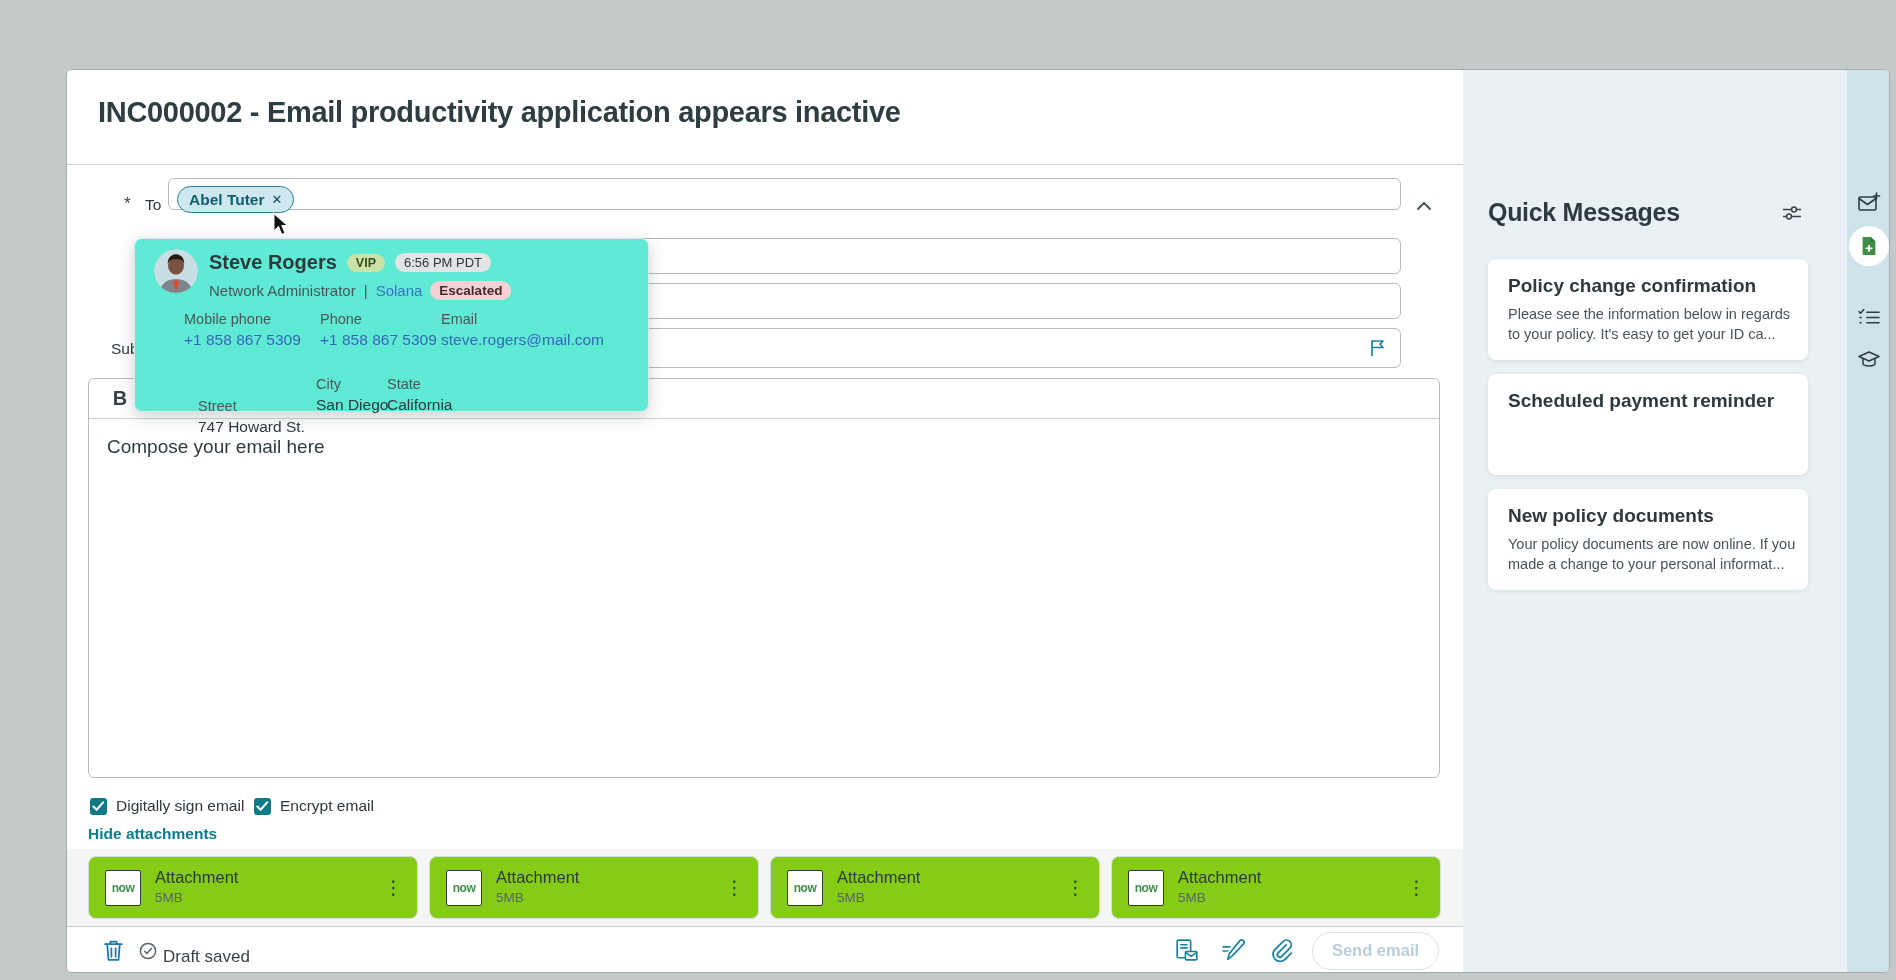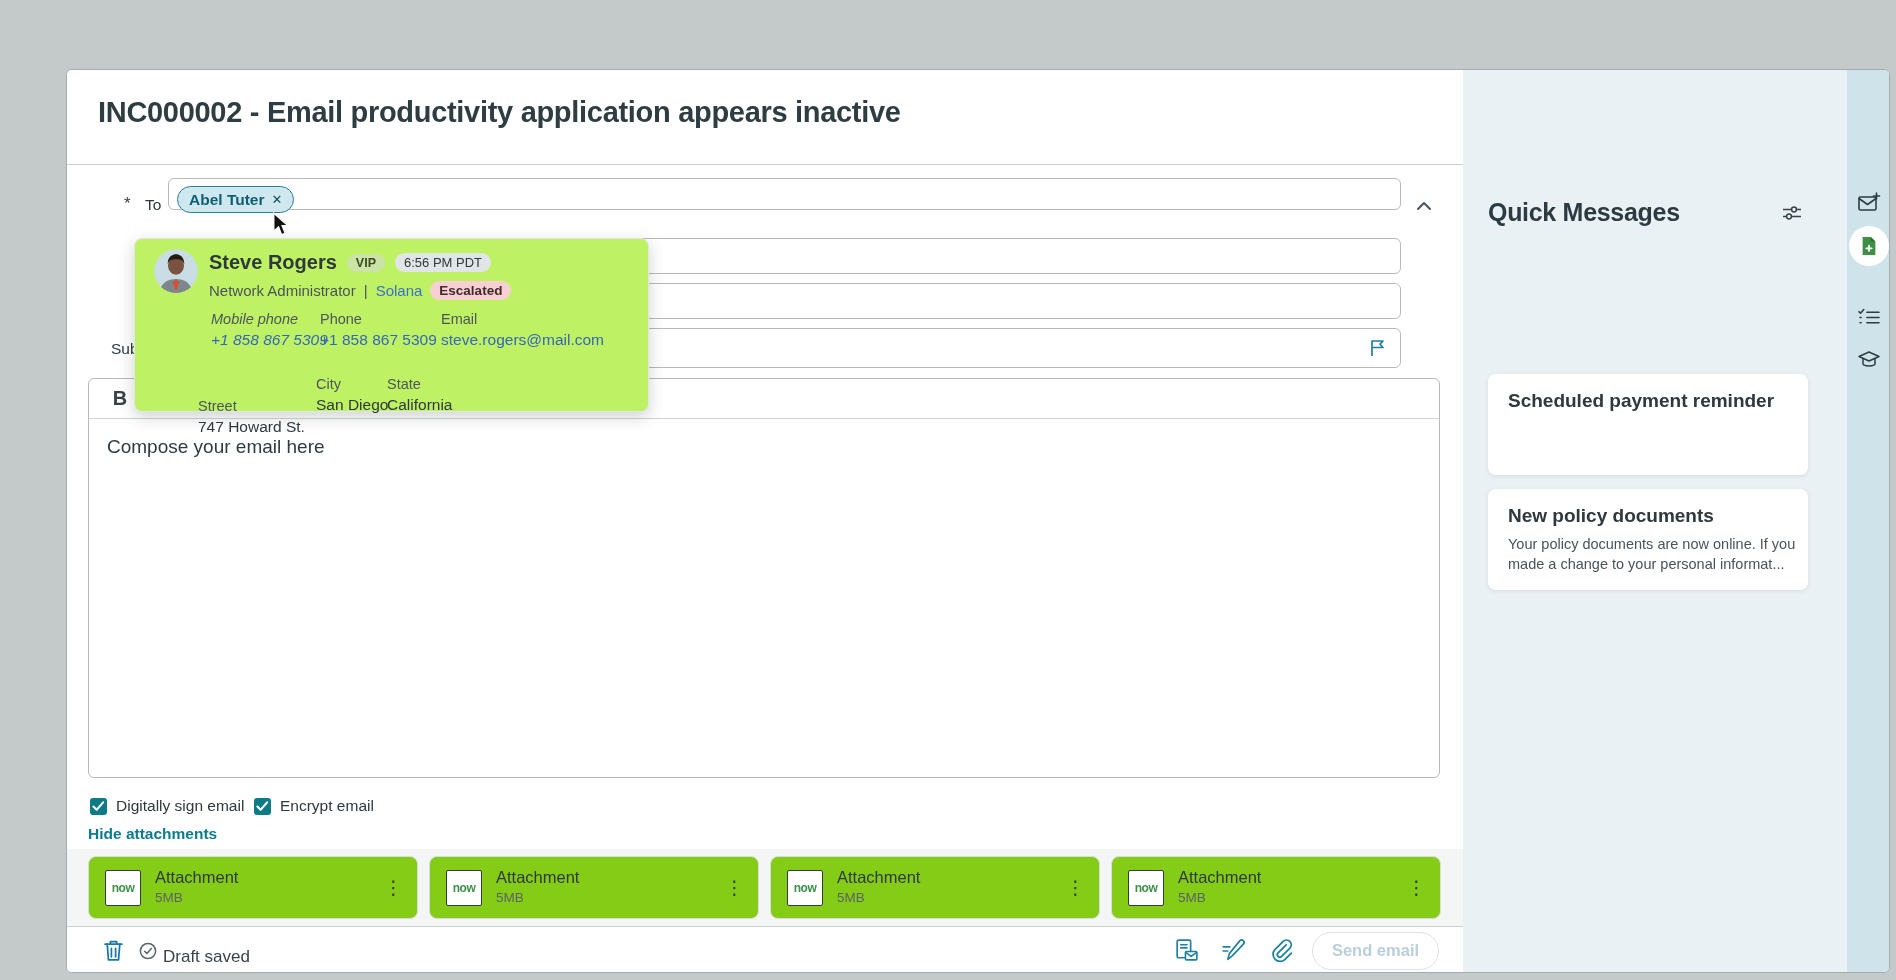--- a/index.html
+++ b/index.html
@@ -37,21 +37,21 @@
 
   .compose-box { position:absolute; left:21px; top:308px; width:1352px; height:400px;
     border:1px solid #b6bbbe; border-radius:6px; background:#fff; }
   .compose-toolbar { position:absolute; left:0; top:0; width:100%; height:40px; border-bottom:1px solid #cfd3d4; }
   .bold-btn { position:absolute; left:18px; top:6px; width:26px; height:27px; font-size:20px; font-weight:700;
     color:#3a4146; text-align:center; line-height:27px; cursor:pointer; }
   .compose-body { position:absolute; left:0; top:41px; width:100%; height:358px; }
   .compose-placeholder { position:absolute; left:18px; top:16px; font-size:19px; color:#2f3b41; }
 
   
-  .contact-card { position:absolute; left:67px; top:168px; width:515px; height:174px; background:#bef264;
+  .contact-card { position:absolute; left:67px; top:168px; width:515px; height:174px; background:#5eead4;
     border:1px solid #e3e6e7; border-radius:8px; box-shadow:0 5px 16px rgba(40,50,55,.22); z-index:10; }
   .avatar { position:absolute; left:19px; top:10px; width:44px; height:44px; border-radius:50%; overflow:hidden; }
   .cc-name-row { position:absolute; left:74px; top:12px; display:flex; align-items:center; gap:10px; }
   .cc-name { font-size:20px; font-weight:600; color:#2e383d; }
   .badge { display:inline-block; border-radius:10px; padding:2px 9px; font-size:13px; }
   .badge-vip { background:#cbe3a6; color:#3c4c1f; font-weight:700; font-size:12.5px; }
   .badge-time { background:#e2e5e5; color:#2e383d; }
   .cc-role-row { position:absolute; left:74px; top:42px; display:flex; align-items:center; gap:8px; font-size:15px; color:#4a545a; }
   .cc-link { color:#3d6fc7; cursor:pointer; }
   .badge-escalated { background:#f7d0d3; color:#42292b; font-weight:600; font-size:13.5px; }
@@ -263,21 +263,21 @@
           <span class="cc-name">Steve Rogers</span>
           <span class="badge badge-vip">VIP</span>
           <span class="badge badge-time">6:56 PM PDT</span>
         </div>
         <div class="cc-role-row">
           <span>Network Administrator</span>
           <span>|</span>
           <span class="cc-link">Solana</span>
           <span class="badge badge-escalated">Escalated</span>
         </div>
-        <div class="cc-col" style="left:76px; top:72px;font-style:italic;">
+        <div class="cc-col" style="left:49px; top:72px;">
           <span class="cc-grid-label">Mobile phone</span>
           <span class="cc-grid-value cc-blue">+1 858 867 5309</span>
         </div>
         <div class="cc-col" style="left:185px; top:72px;">
           <span class="cc-grid-label">Phone</span>
           <span class="cc-grid-value cc-blue">+1 858 867 5309</span>
         </div>
         <div class="cc-col" style="left:306px; top:72px;">
           <span class="cc-grid-label">Email</span>
           <span class="cc-grid-value cc-blue">steve.rogers@mail.com</span>
@@ -301,20 +301,24 @@
       <div class="qm-title">Quick Messages</div>
       <div class="qm-filter">
         <svg viewBox="0 0 22 18" width="22" height="18" fill="none" stroke="#37424a" stroke-width="1.5">
             <path d="M2 5.5h18"></path>
             <circle cx="13" cy="5.5" r="2.4" fill="#e9f1f4"></circle>
             <path d="M2 12.5h18"></path>
             <circle cx="8" cy="12.5" r="2.4" fill="#e9f1f4"></circle>
           </svg>
       </div>
 
+      <div class="qm-card" style="top:189px;">
+        <div class="qm-card-title">Policy change confirmation</div>
+        <div class="qm-card-body">Please see the information below in regards to your policy. It's easy to get your ID ca...</div>
+      </div>
       <div class="qm-card" style="top:304px;">
         <div class="qm-card-title">Scheduled payment reminder</div>
       </div>
       <div class="qm-card" style="top:419px;">
         <div class="qm-card-title">New policy documents</div>
         <div class="qm-card-body">Your policy documents are now online. If you made a change to your personal informat...</div>
       </div>
     </div>
 
     <div class="rail">

